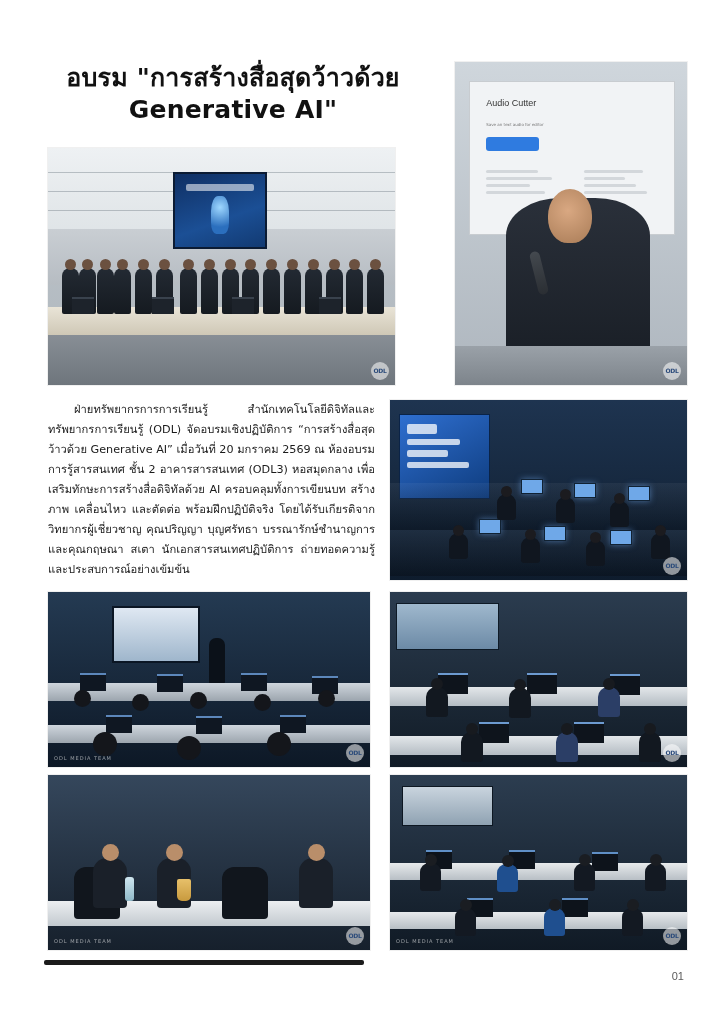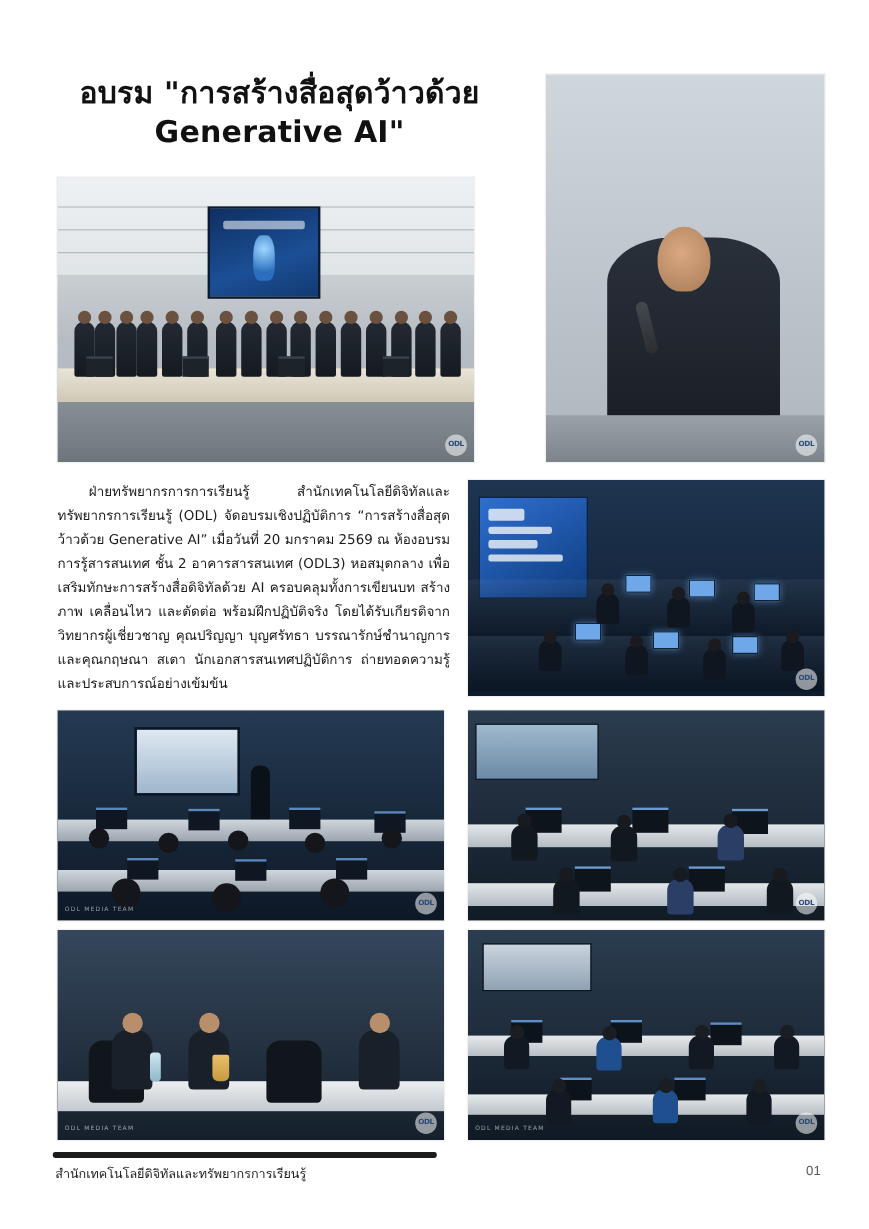--- a/index.html
+++ b/index.html
@@ -381,20 +381,37 @@
 <body>
 
 <div class="page">
 
   <div class="title-block">
     <div class="title-line">อบรม "การสร้างสื่อสุดว้าวด้วย</div>
     <div class="title-line">Generative AI"</div>
   </div>
 
   <div class="photo" id="photo-speaker">
+    <div class="proj">
+      <div class="h">Audio Cutter</div>
+      <div class="sub">Save an text audio for editor</div>
+      <div class="btn"></div>
+      <div class="col" style="left:8%;">
+        <div class="l" style="width:70%"></div>
+          <div class="l" style="width:90%"></div>
+        <div class="l" style="width:60%"></div>
+          <div class="l" style="width:80%"></div>
+      </div>
+      <div class="col" style="left:56%;">
+        <div class="l" style="width:80%"></div>
+          <div class="l" style="width:55%"></div>
+        <div class="l" style="width:70%"></div>
+          <div class="l" style="width:85%"></div>
+      </div>
+    </div>
     <div class="hair"></div>
     <div class="body"></div>
     <div class="head"></div>
     <div class="mic"></div>
     <div class="desk2"></div>
     <div class="wm">ODL</div>
   </div>
 
   <div class="photo" id="photo-group">
     <div class="ceiling"></div>
@@ -528,16 +545,15 @@
     <div class="pr" style="left:62%; top:50%"></div>
     <div class="pr" style="left:86%; top:50%"></div>
     <div class="pr" style="left:22%; top:76%"></div>
     <div class="pr accent" style="left:52%; top:76%"></div>
     <div class="pr" style="left:78%; top:76%"></div>
     <div class="wm-txt">ODL MEDIA TEAM</div>
     <div class="wm">ODL</div>
   </div>
 
   <div class="footer-rule"></div>
-  <div class="footer-text">สำนักเทคโนโลยีดิจิทัลและทรัพยากรการเรียนรู้</div>
   <div class="page-number">01</div>
 
 </div>
 
 </body></html>

